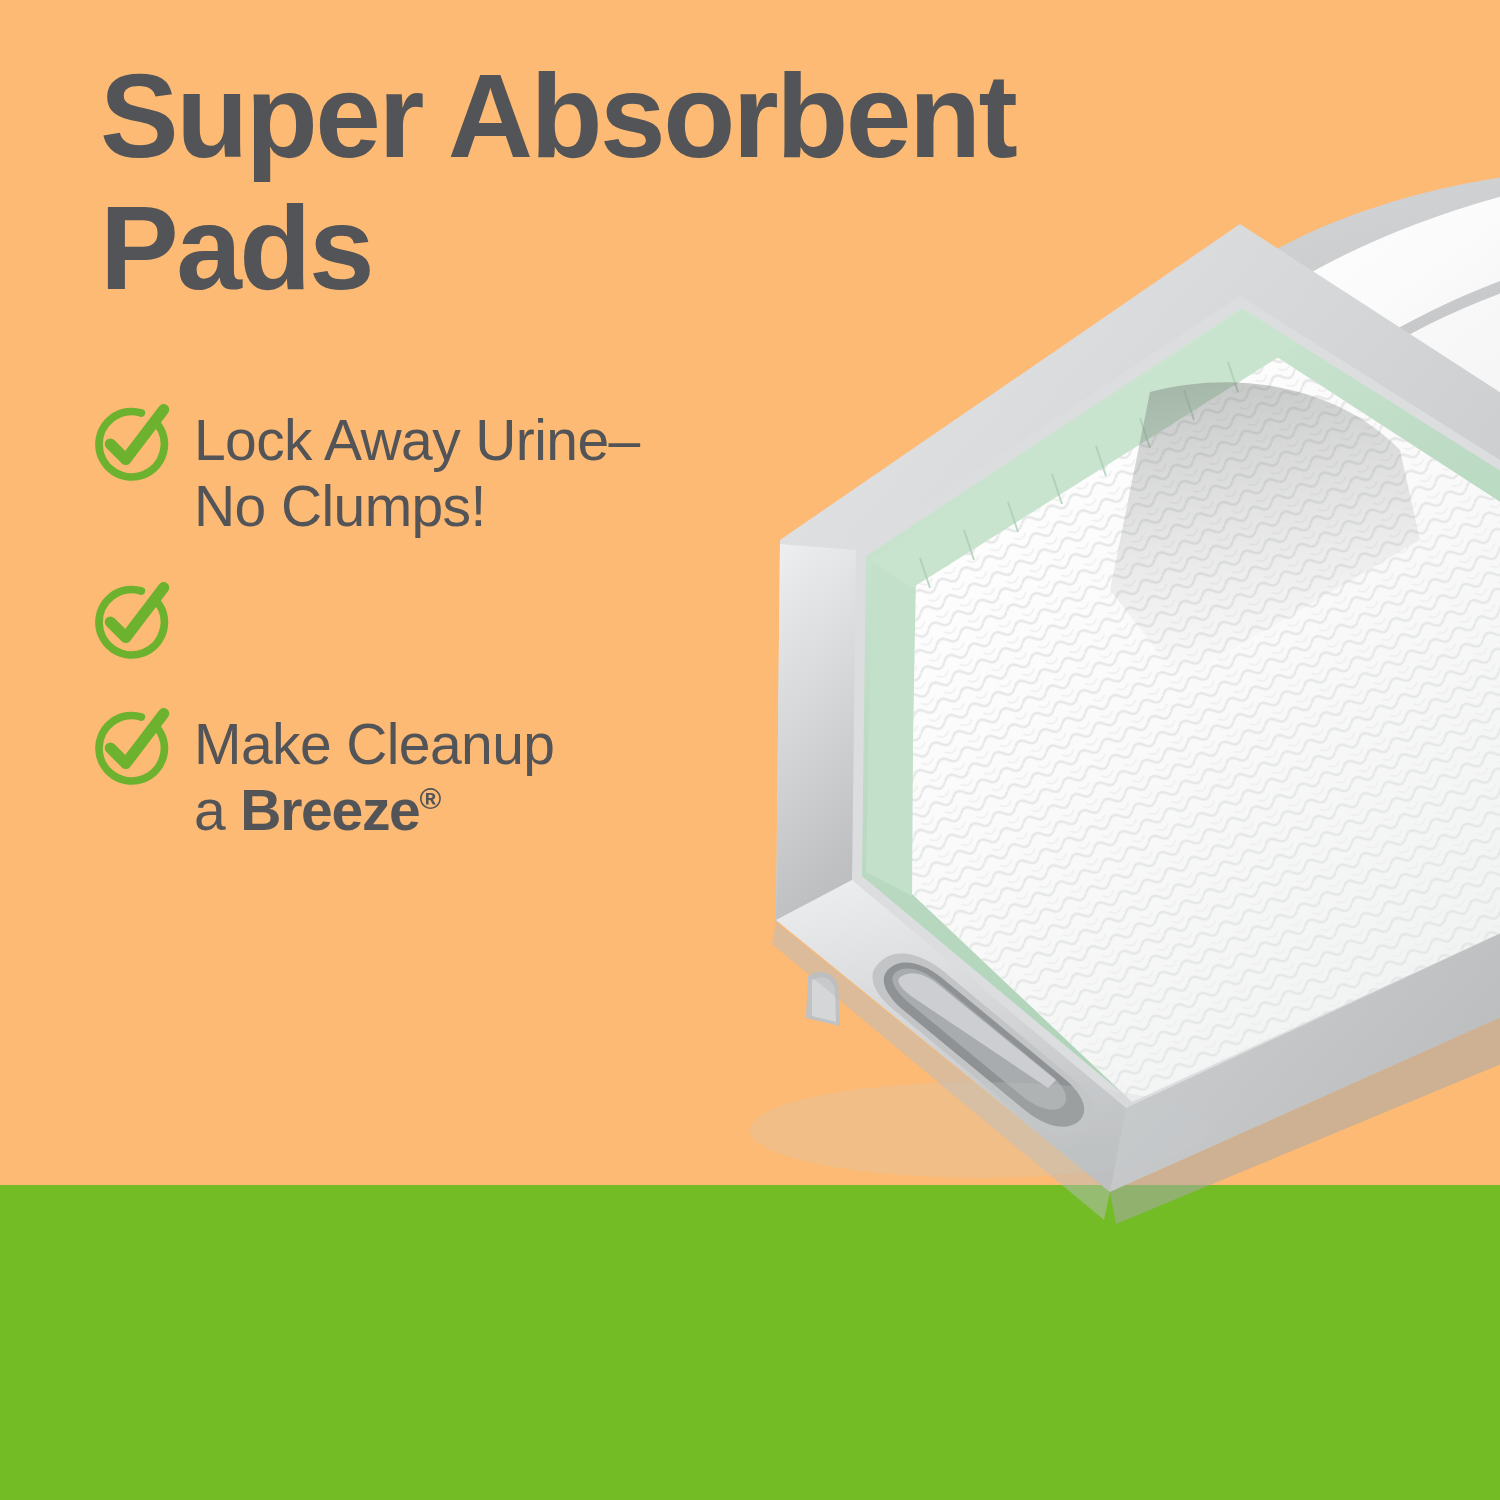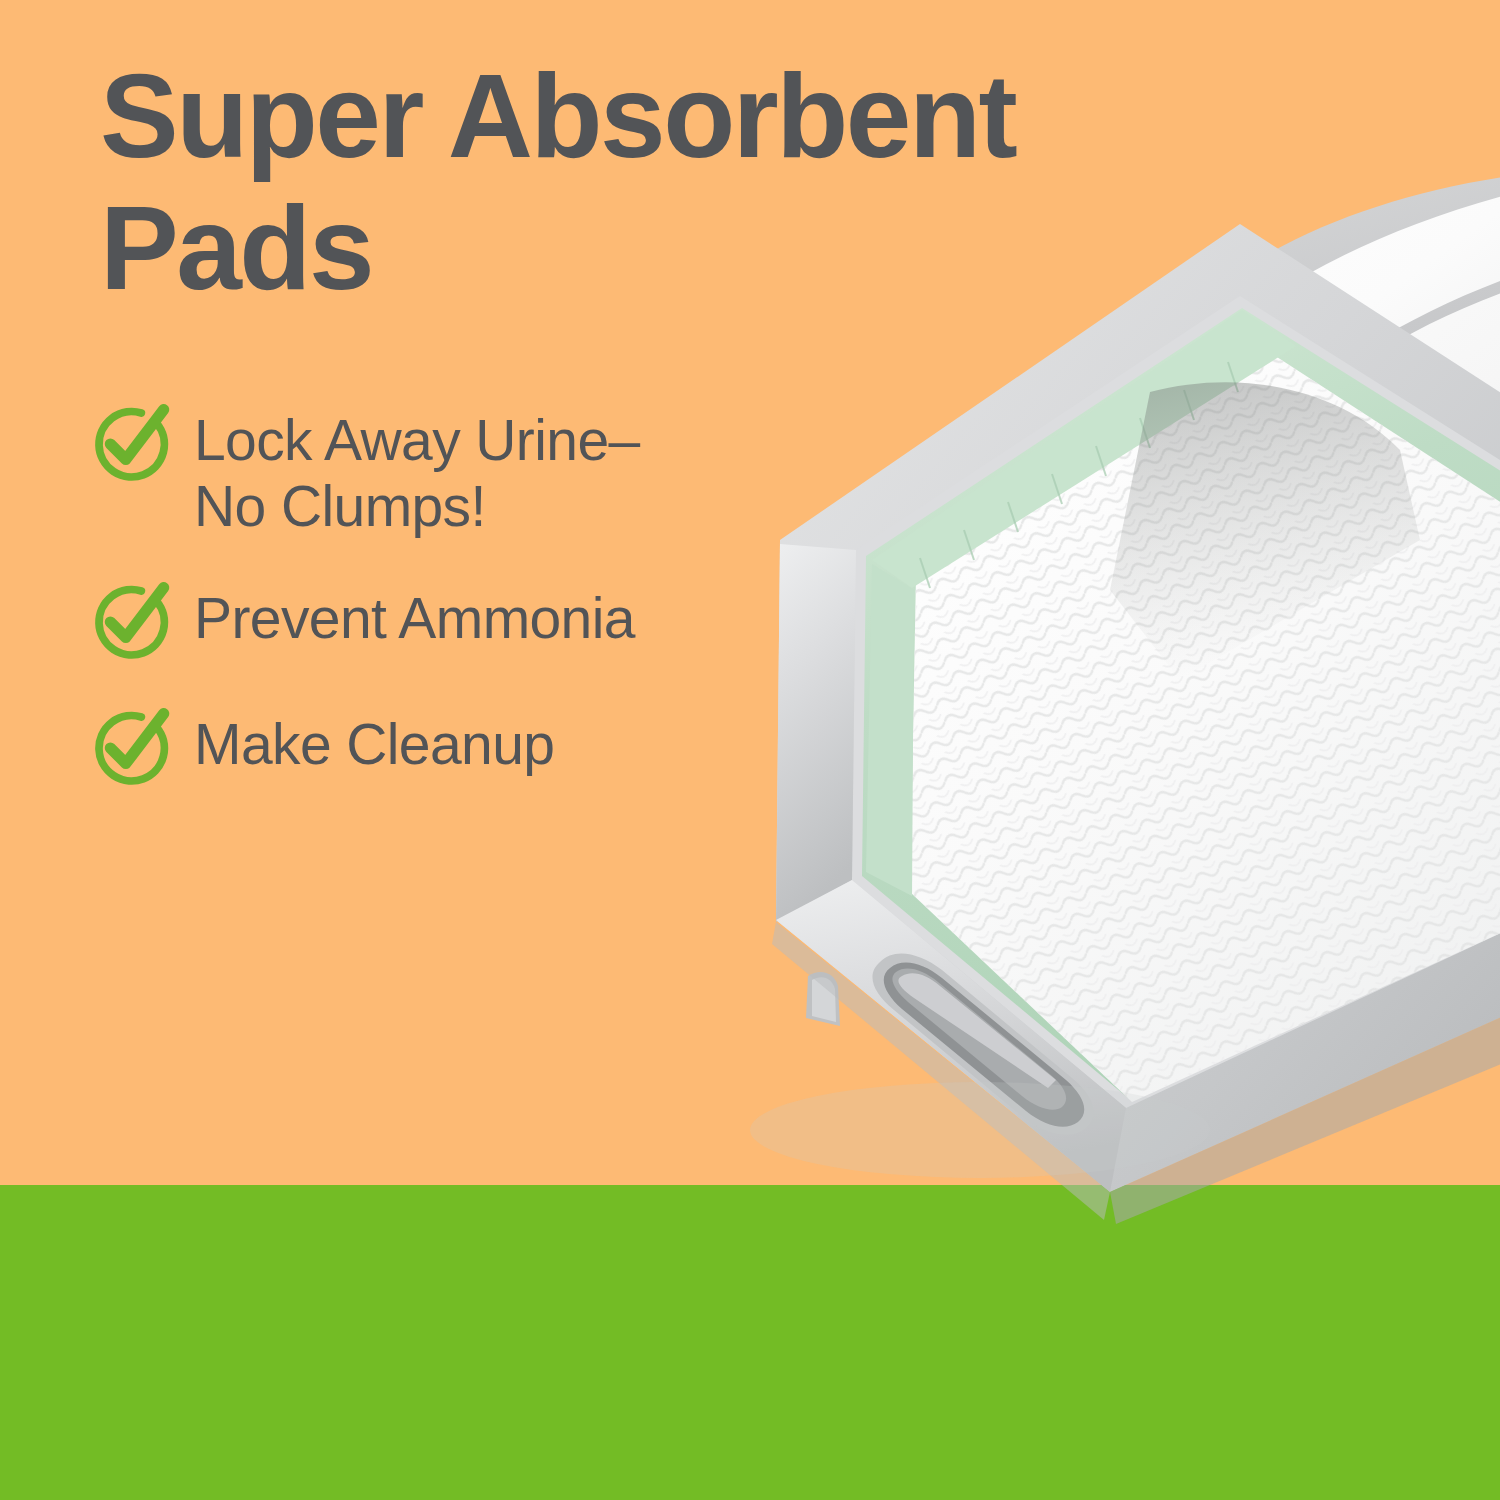--- a/index.html
+++ b/index.html
@@ -391,31 +391,31 @@
     </div>
 
     <div class="bullet">
       <span class="check-icon">
         <svg viewBox="0 0 100 100">
           <path d="M80,26 A38,38 0 1,1 62,14" fill="none" stroke="#6cb22e" stroke-width="9" stroke-linecap="round"></path>
           <path d="M26,50 L44,68 L88,10" fill="none" stroke="#6cb22e" stroke-width="13" stroke-linecap="round" stroke-linejoin="round"></path>
         </svg>
       </span>
       <span class="bullet-text">
-        <span class="ln">Prevent Ammonia</span>
       </span>
     </div>
 
     <div class="bullet">
       <span class="check-icon">
         <svg viewBox="0 0 100 100">
           <path d="M80,26 A38,38 0 1,1 62,14" fill="none" stroke="#6cb22e" stroke-width="9" stroke-linecap="round"></path>
           <path d="M26,50 L44,68 L88,10" fill="none" stroke="#6cb22e" stroke-width="13" stroke-linecap="round" stroke-linejoin="round"></path>
         </svg>
       </span>
       <span class="bullet-text">
         <span class="ln">Make Cleanup</span>
+        <span class="ln"><span>a </span><span class="brand-mark">Breeze</span><span class="reg">®</span></span>
       </span>
     </div>
 
   </div>
 
 </div>
 
 </body></html>

